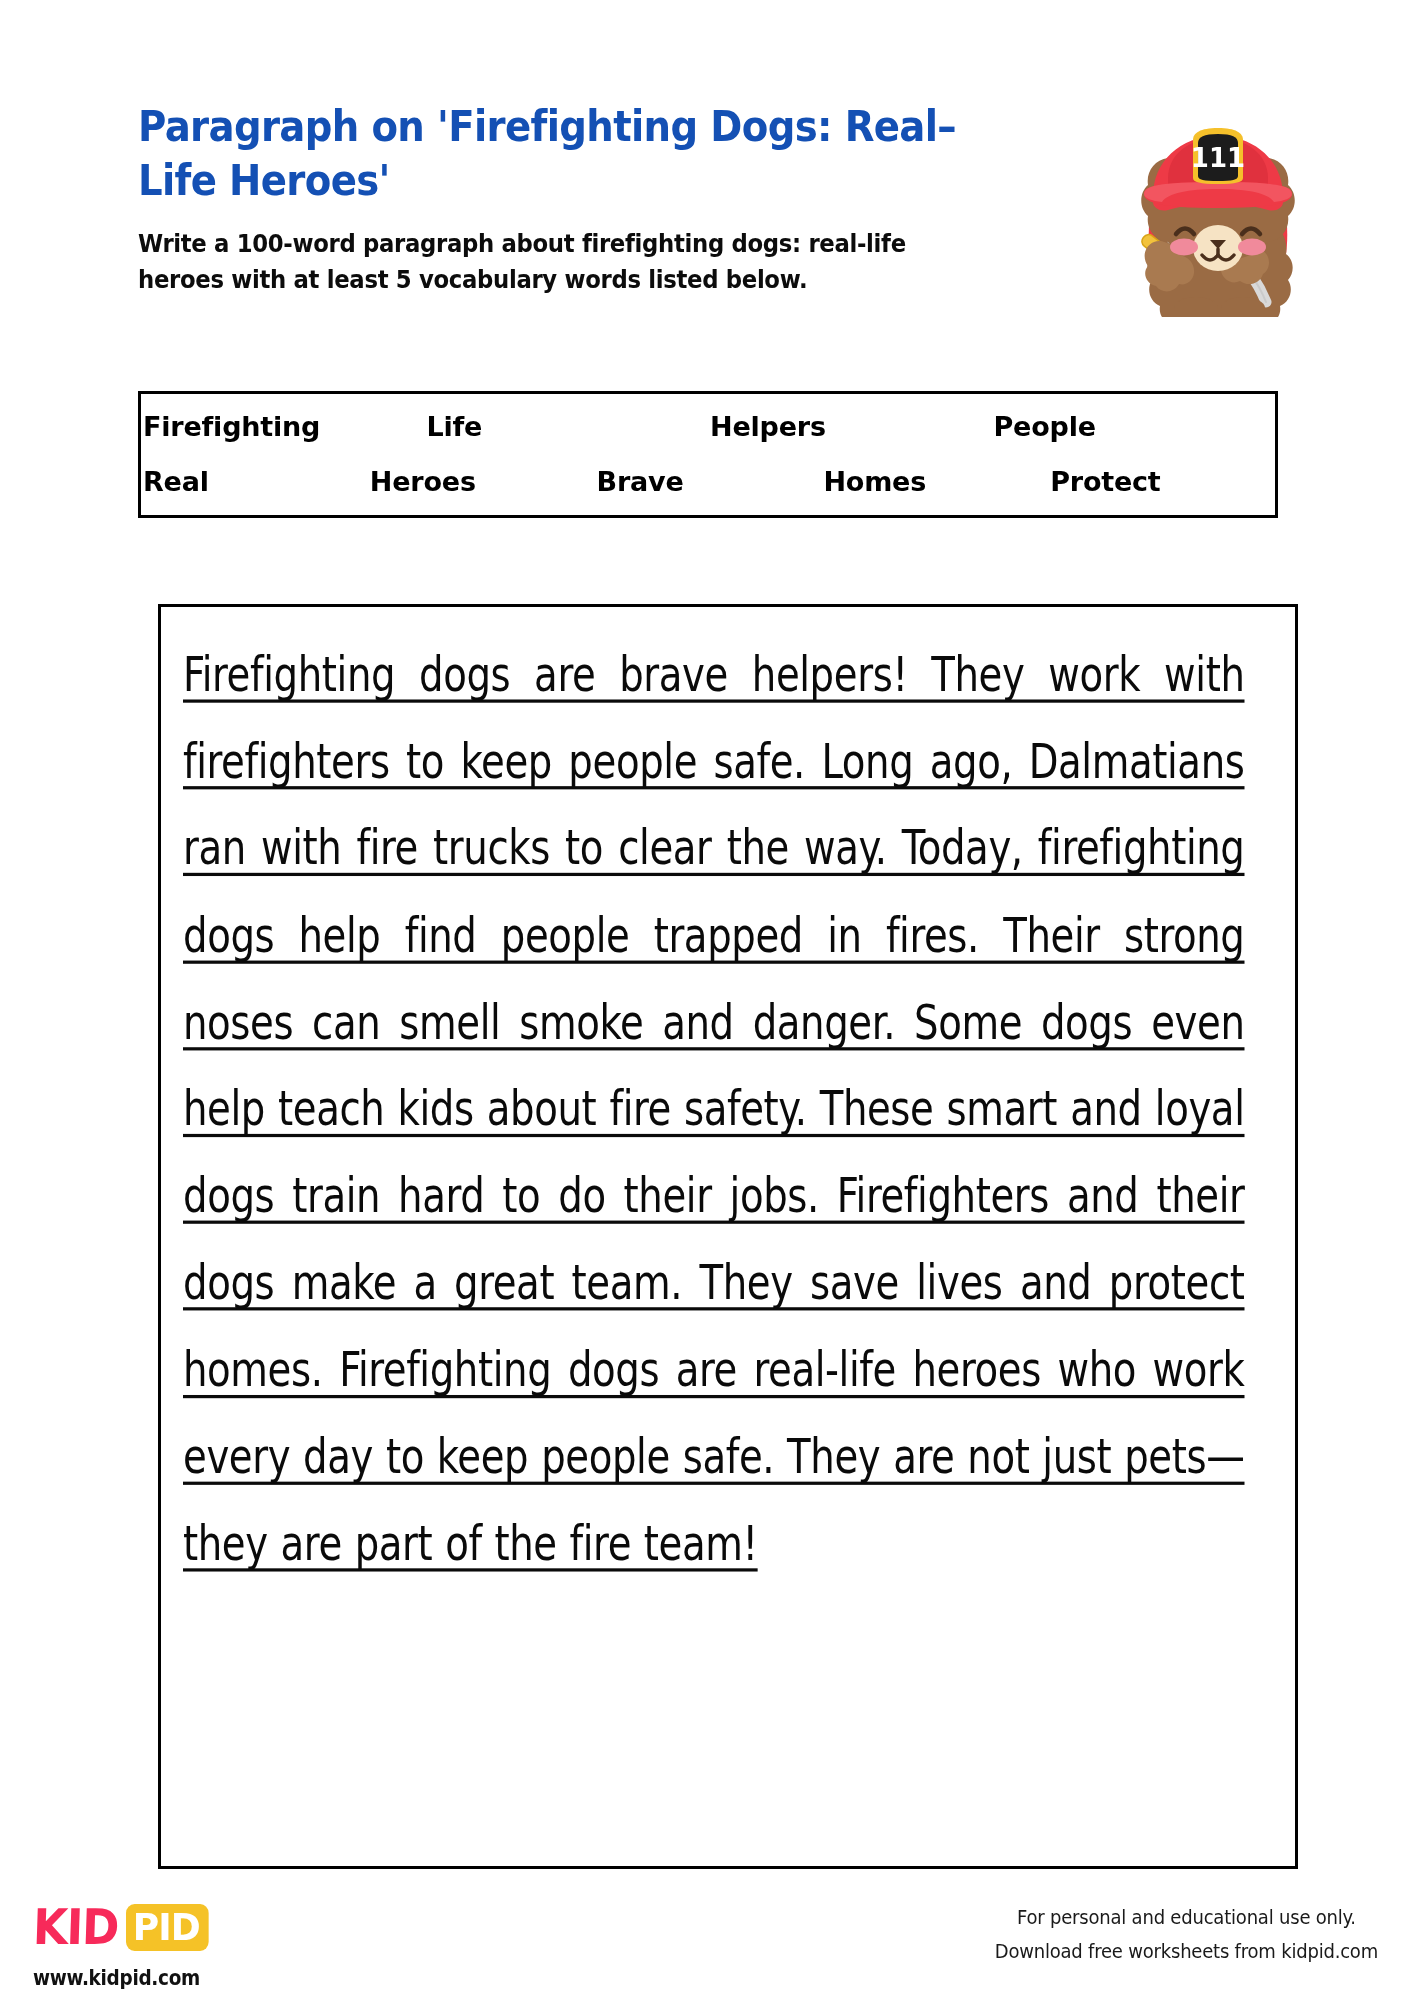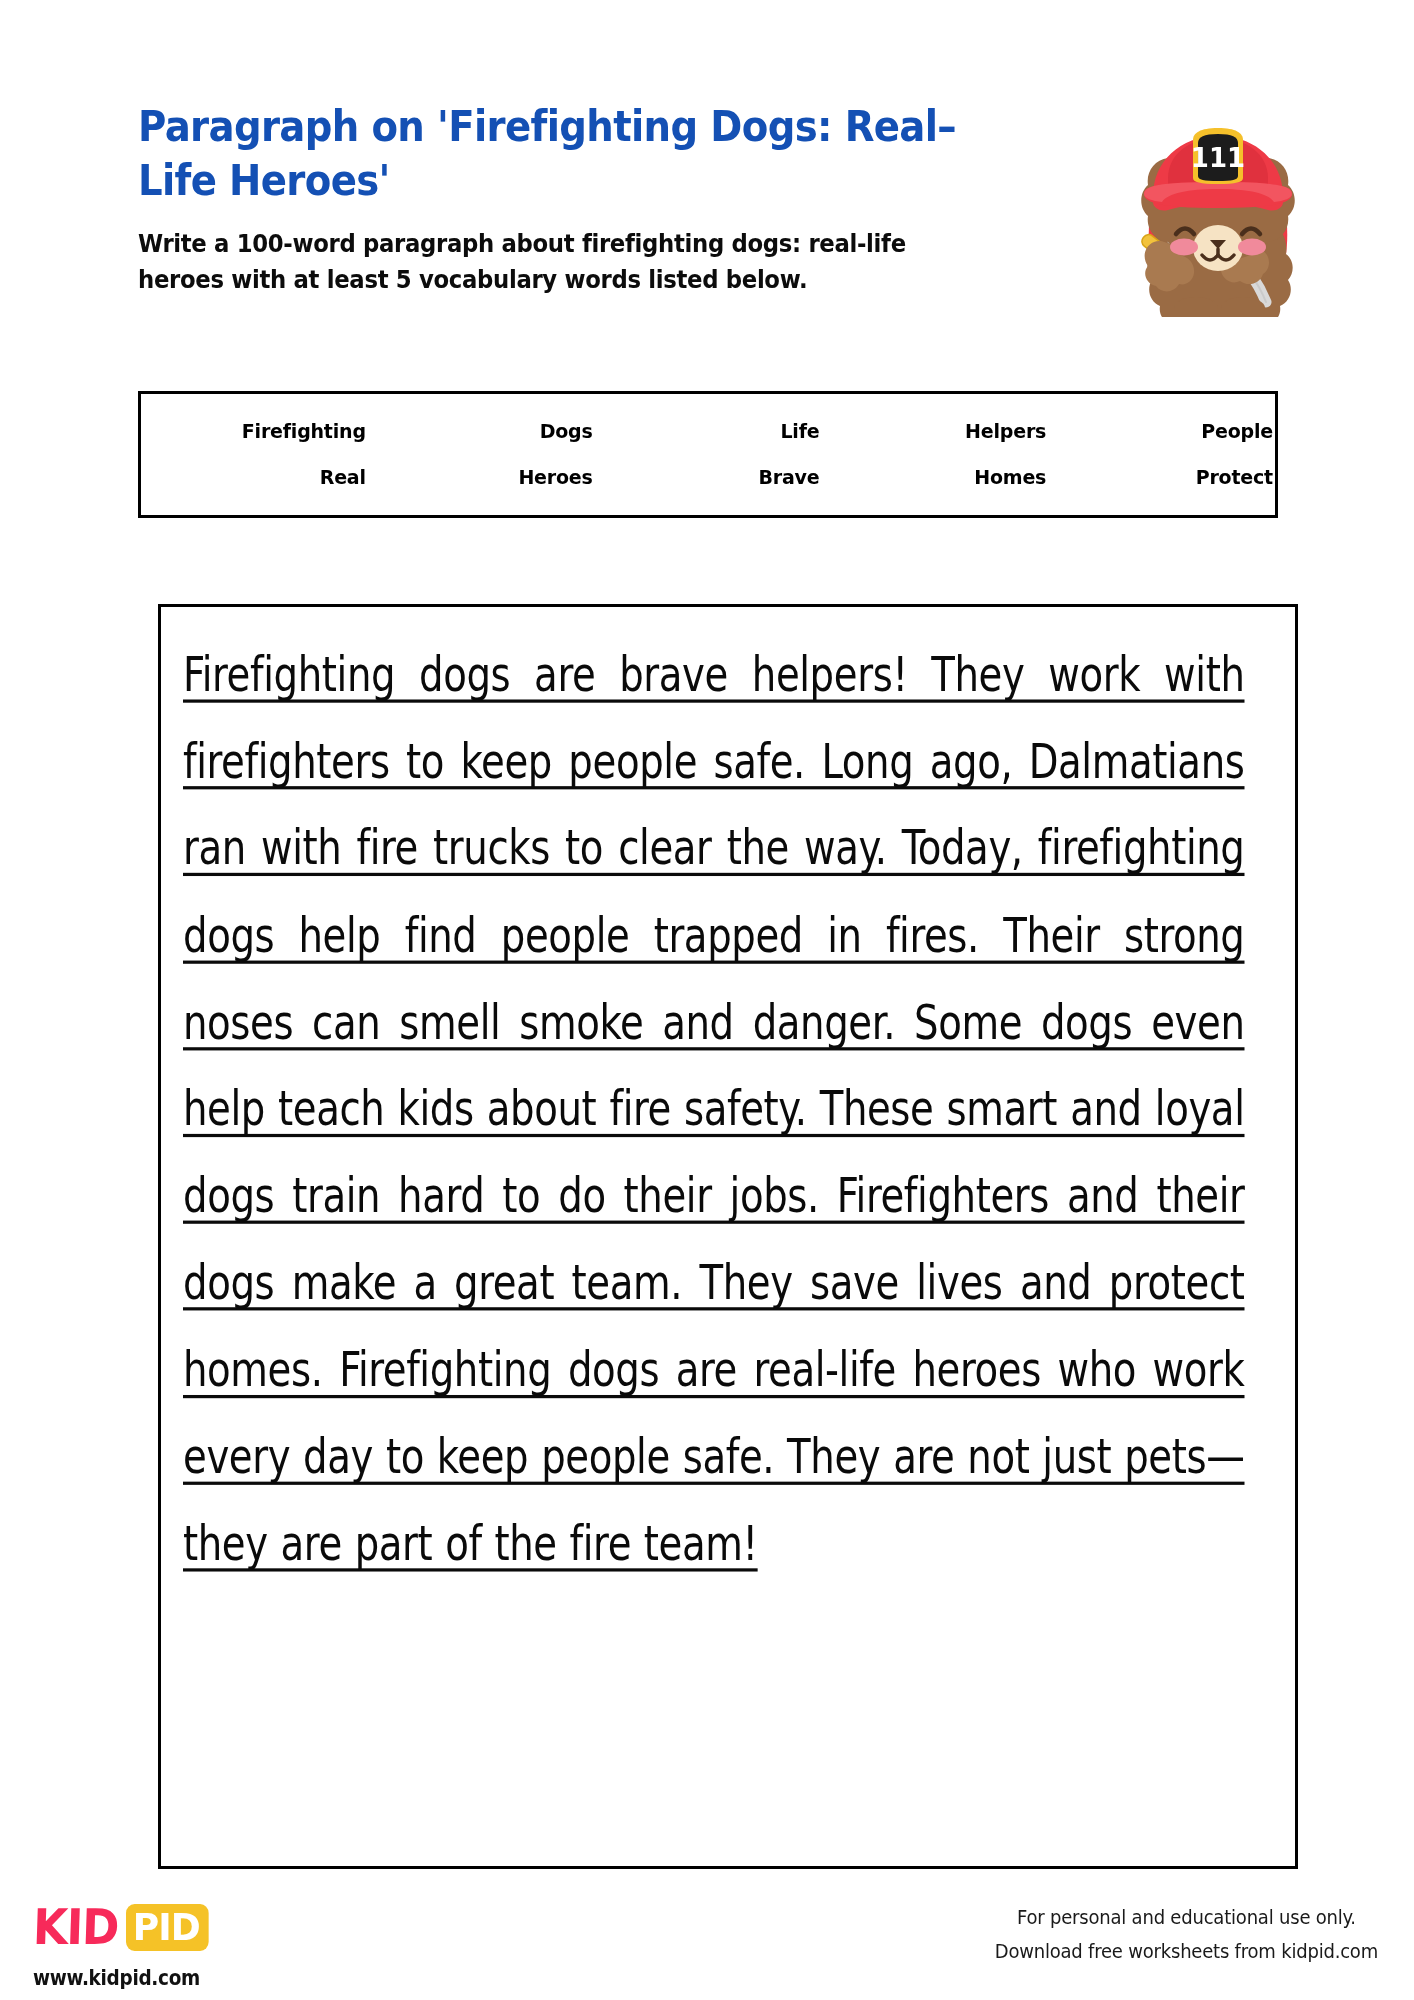--- a/index.html
+++ b/index.html
@@ -80,24 +80,24 @@
     padding: 4px 0 6px 0;
   }
 
   .vocab-row {
     display: flex;
     width: 100%;
   }
 
   .vocab-cell {
     flex: 1 1 0;
-    text-align: right;
-    font-family: "DejaVu Sans", sans-serif;
-    font-weight: 700;
-    font-size: 19px;
+    text-align: left;
+    font-family: "DejaVu Sans", sans-serif;
+    font-weight: 700;
+    font-size: 27px;
     letter-spacing: -0.2px;
     color: #000000;
     padding: 12px 2px;
     white-space: nowrap;
   }
 
   
   .answer-box {
     position: absolute;
     left: 138px;
@@ -299,21 +299,20 @@
       <g>
         <ellipse cx="98" cy="216" rx="22" ry="11" fill="#9a6b44"></ellipse>
         <ellipse cx="145" cy="216" rx="22" ry="11" fill="#9a6b44"></ellipse>
       </g>
     </svg>
   </div>
 
   <div class="vocab-box">
     <div class="vocab-row">
       <div class="vocab-cell">Firefighting</div>
-      <div class="vocab-cell">Dogs</div>
       <div class="vocab-cell">Life</div>
       <div class="vocab-cell">Helpers</div>
       <div class="vocab-cell">People</div>
     </div>
     <div class="vocab-row">
       <div class="vocab-cell">Real</div>
       <div class="vocab-cell">Heroes</div>
       <div class="vocab-cell">Brave</div>
       <div class="vocab-cell">Homes</div>
       <div class="vocab-cell">Protect</div>

